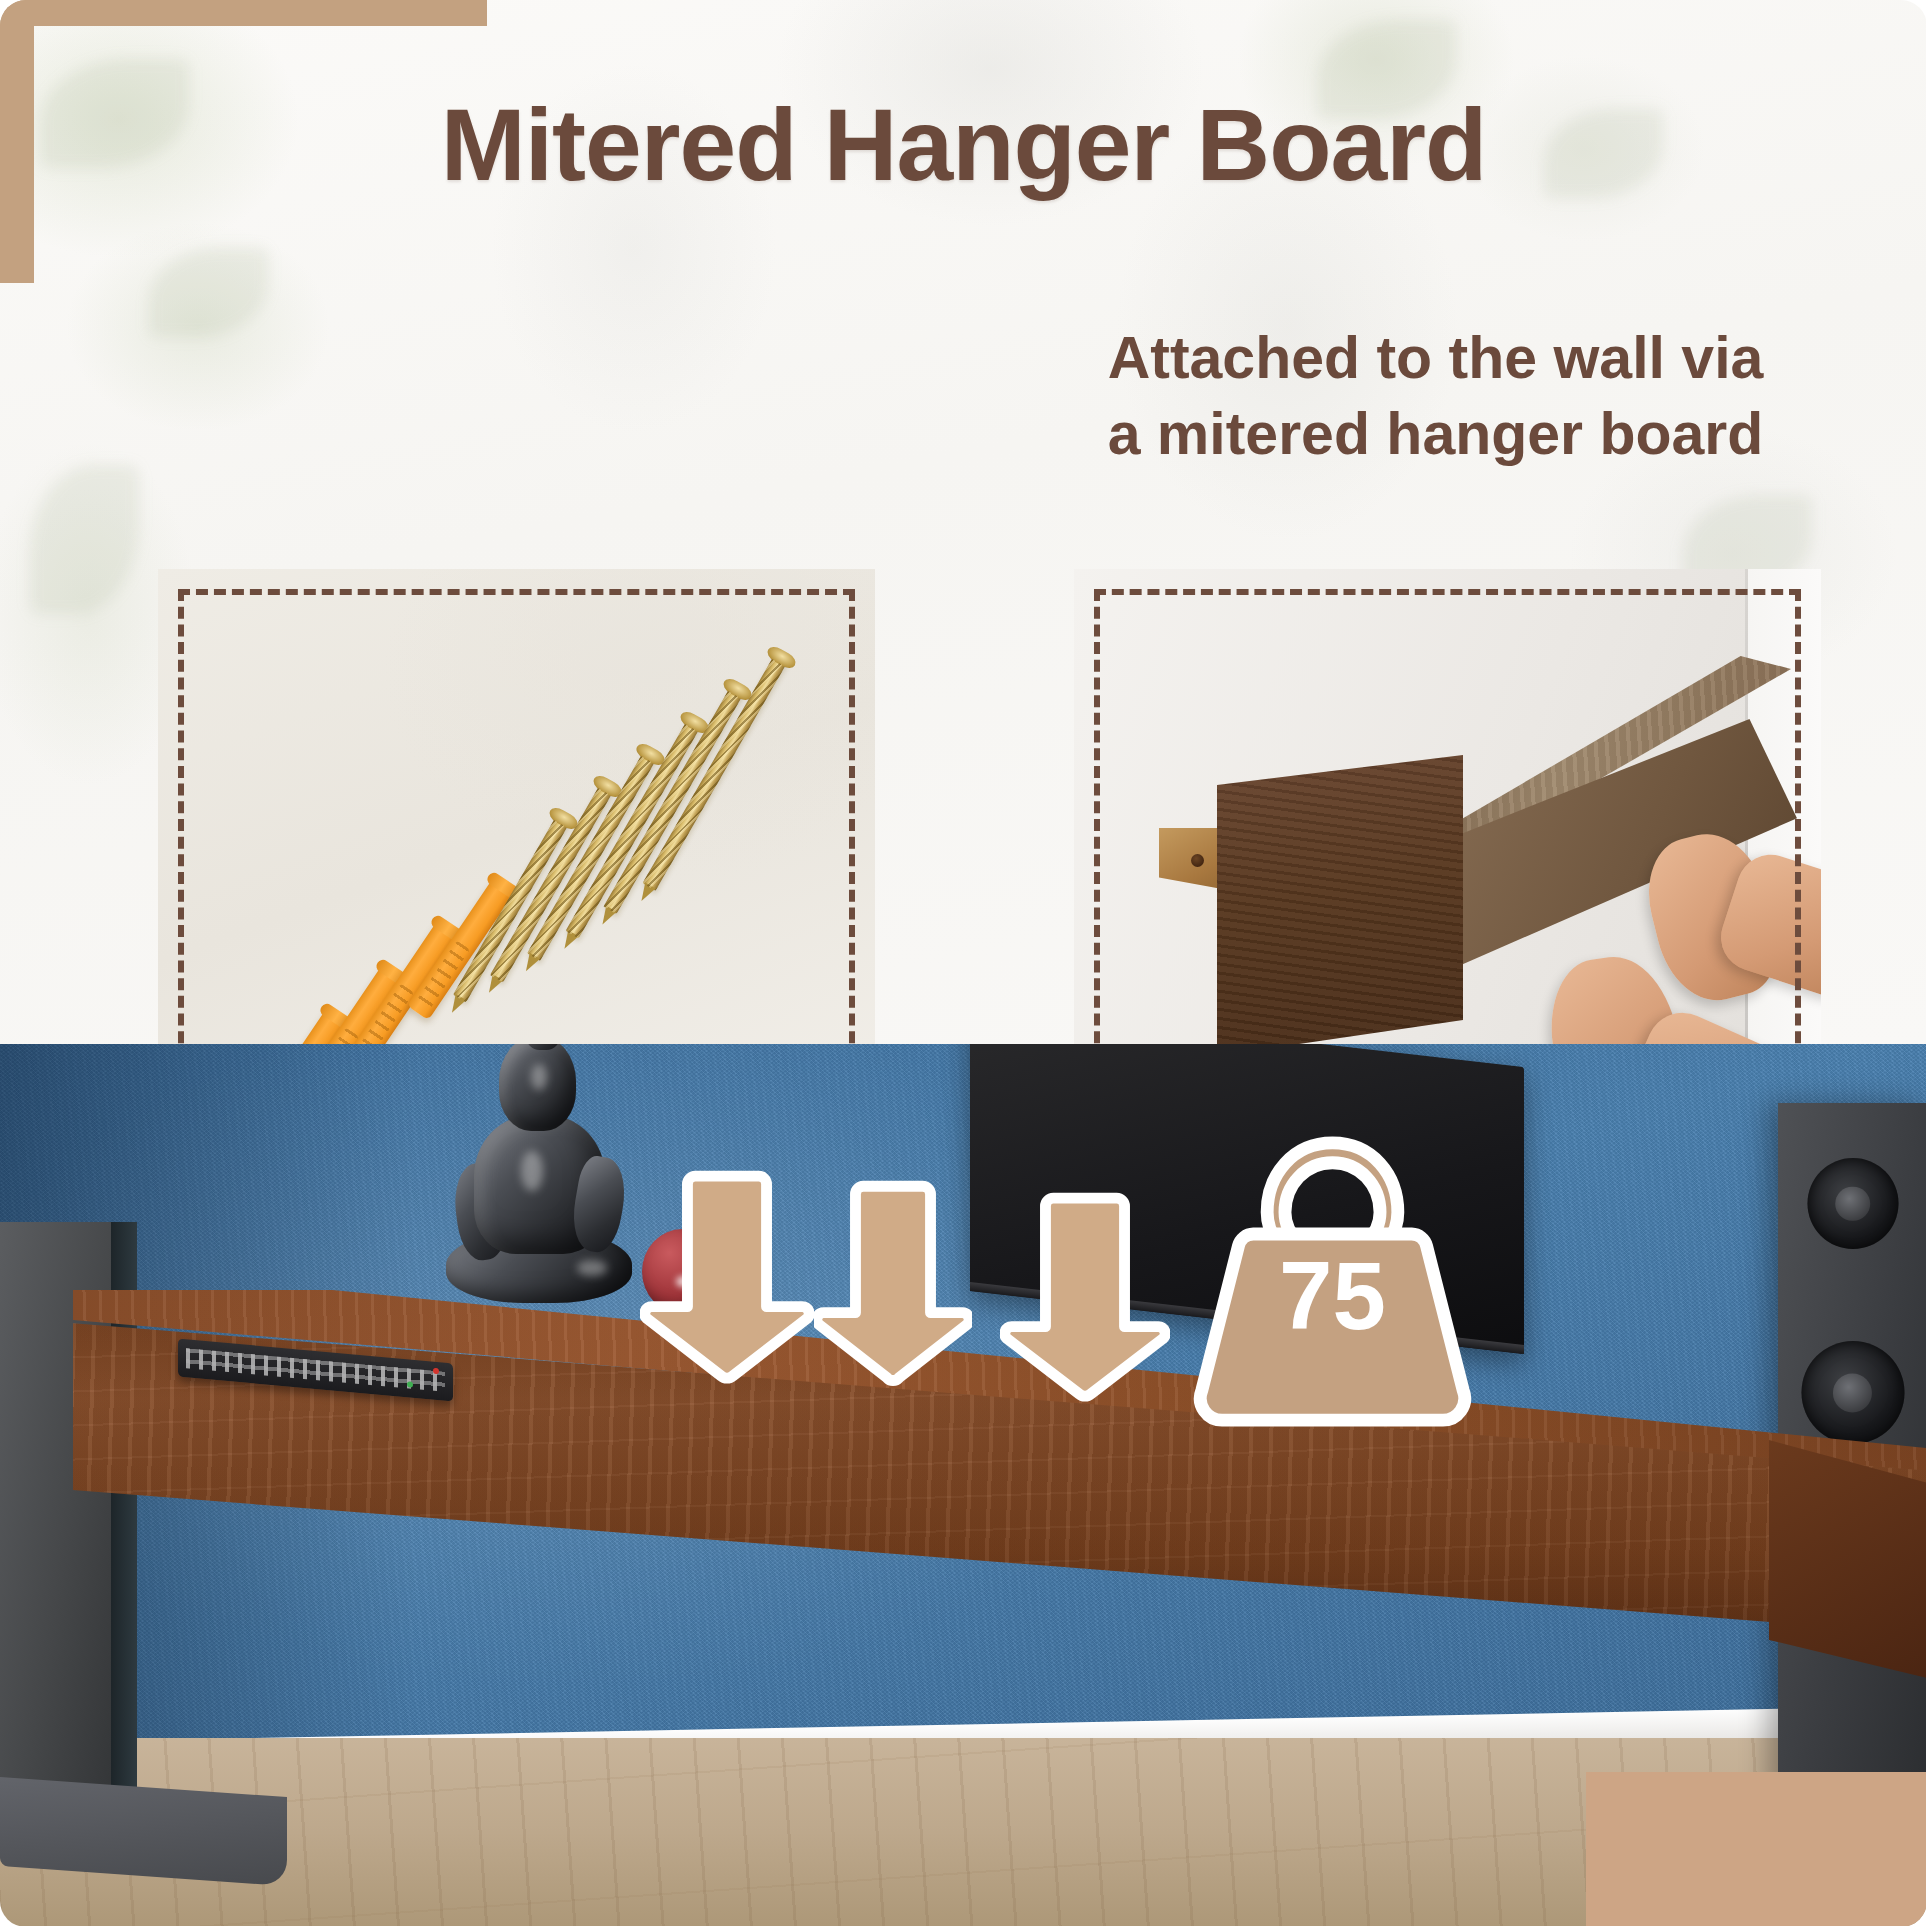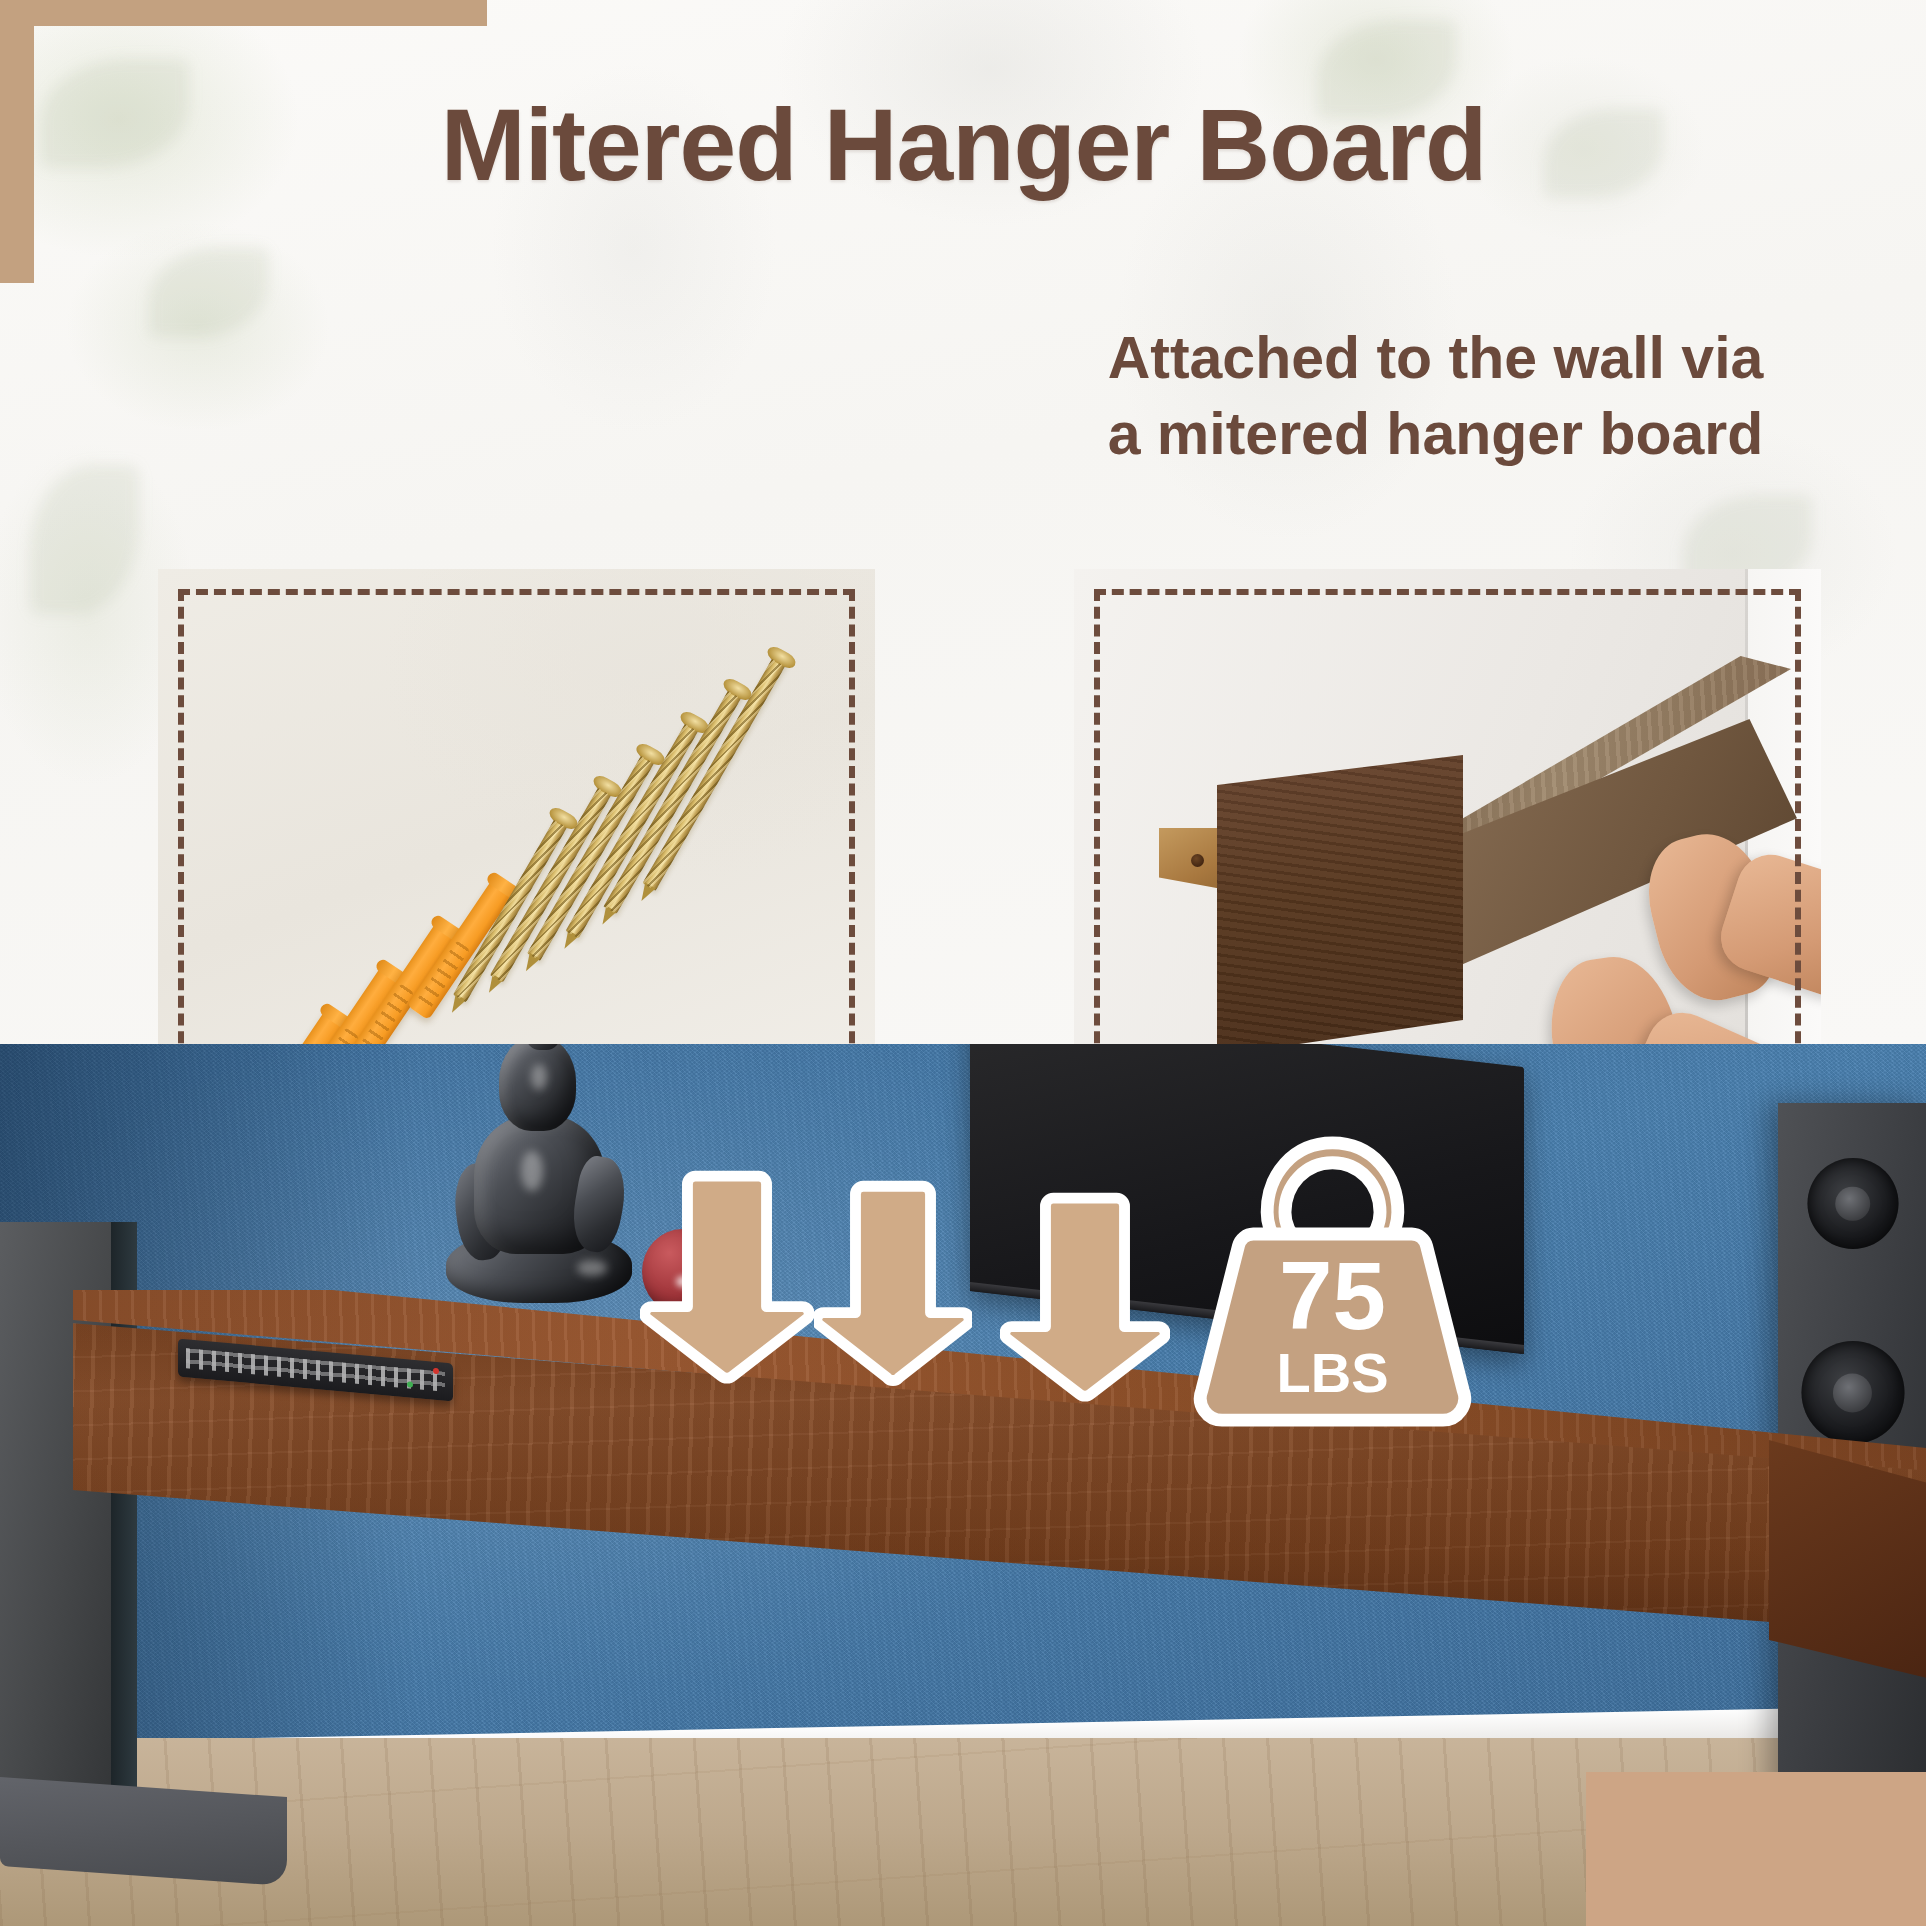--- a/index.html
+++ b/index.html
@@ -2,21 +2,21 @@
 <html><head>
 <meta charset="utf-8">
 <style>
   * { margin:0; padding:0; box-sizing:border-box; }
   html,body { width:1927px; height:1927px; overflow:hidden; }
   body {
     font-family:"Liberation Sans", sans-serif;
     background:#ffffff;
     position:relative;
   }
-  #stage { position:absolute; inset:0; width:1927px; height:1927px; overflow:hidden; }
+  #stage { position:absolute; inset:0; width:1927px; height:1927px; overflow:hidden;border-radius:26px; }
 
   
   .top-bg {
     position:absolute; left:0; top:0; width:1927px; height:1045px;
     background:
       radial-gradient(ellipse 257px 198px at 119px 119px, rgba(186,199,160,.30), rgba(186,199,160,0) 70%),
       radial-gradient(ellipse 188px 149px at 198px 327px, rgba(190,202,168,.26), rgba(190,202,168,0) 70%),
       radial-gradient(ellipse 149px 238px at 89px 614px, rgba(196,205,176,.22), rgba(196,205,176,0) 72%),
       radial-gradient(ellipse 198px 158px at 1376px 59px, rgba(188,199,162,.28), rgba(188,199,162,0) 70%),
       radial-gradient(ellipse 168px 129px at 1584px 149px, rgba(200,206,185,.20), rgba(200,206,185,0) 72%),
@@ -453,19 +453,18 @@
       <path d="M54 8 H118 A8 8 0 0 1 126 16 V138 H160 A7 7 0 0 1 165 150 L92 206 A9 9 0 0 1 80 206 L7 150 A7 7 0 0 1 12 138 H46 V16 A8 8 0 0 1 54 8 Z" fill="#d0ab87" stroke="#ffffff" stroke-width="11" stroke-linejoin="round"></path>
     </svg>
   </div>
 
   <div class="weight">
     <svg viewBox="0 0 300 310">
       <path d="M150 12 C110 12 84 44 84 82 C84 94 88 104 94 112 L116 112 C107 104 102 94 102 82 C102 54 123 32 150 32 C177 32 198 54 198 82 C198 94 193 104 184 112 L206 112 C212 104 216 94 216 82 C216 44 190 12 150 12 Z" fill="#c4a181" stroke="#ffffff" stroke-width="13" stroke-linejoin="round"></path>
       <path d="M70 104 H230 A16 16 0 0 1 245 116 L282 262 A22 22 0 0 1 261 292 H39 A22 22 0 0 1 18 262 L55 116 A16 16 0 0 1 70 104 Z" fill="#c4a181" stroke="#ffffff" stroke-width="13" stroke-linejoin="round"></path>
     </svg>
     <div class="w-num">75</div>
-    <div class="w-unit">LBS</div>
   </div>
 
   <div class="corner-br"></div>
 
 </div>
 
 
 </body></html>

